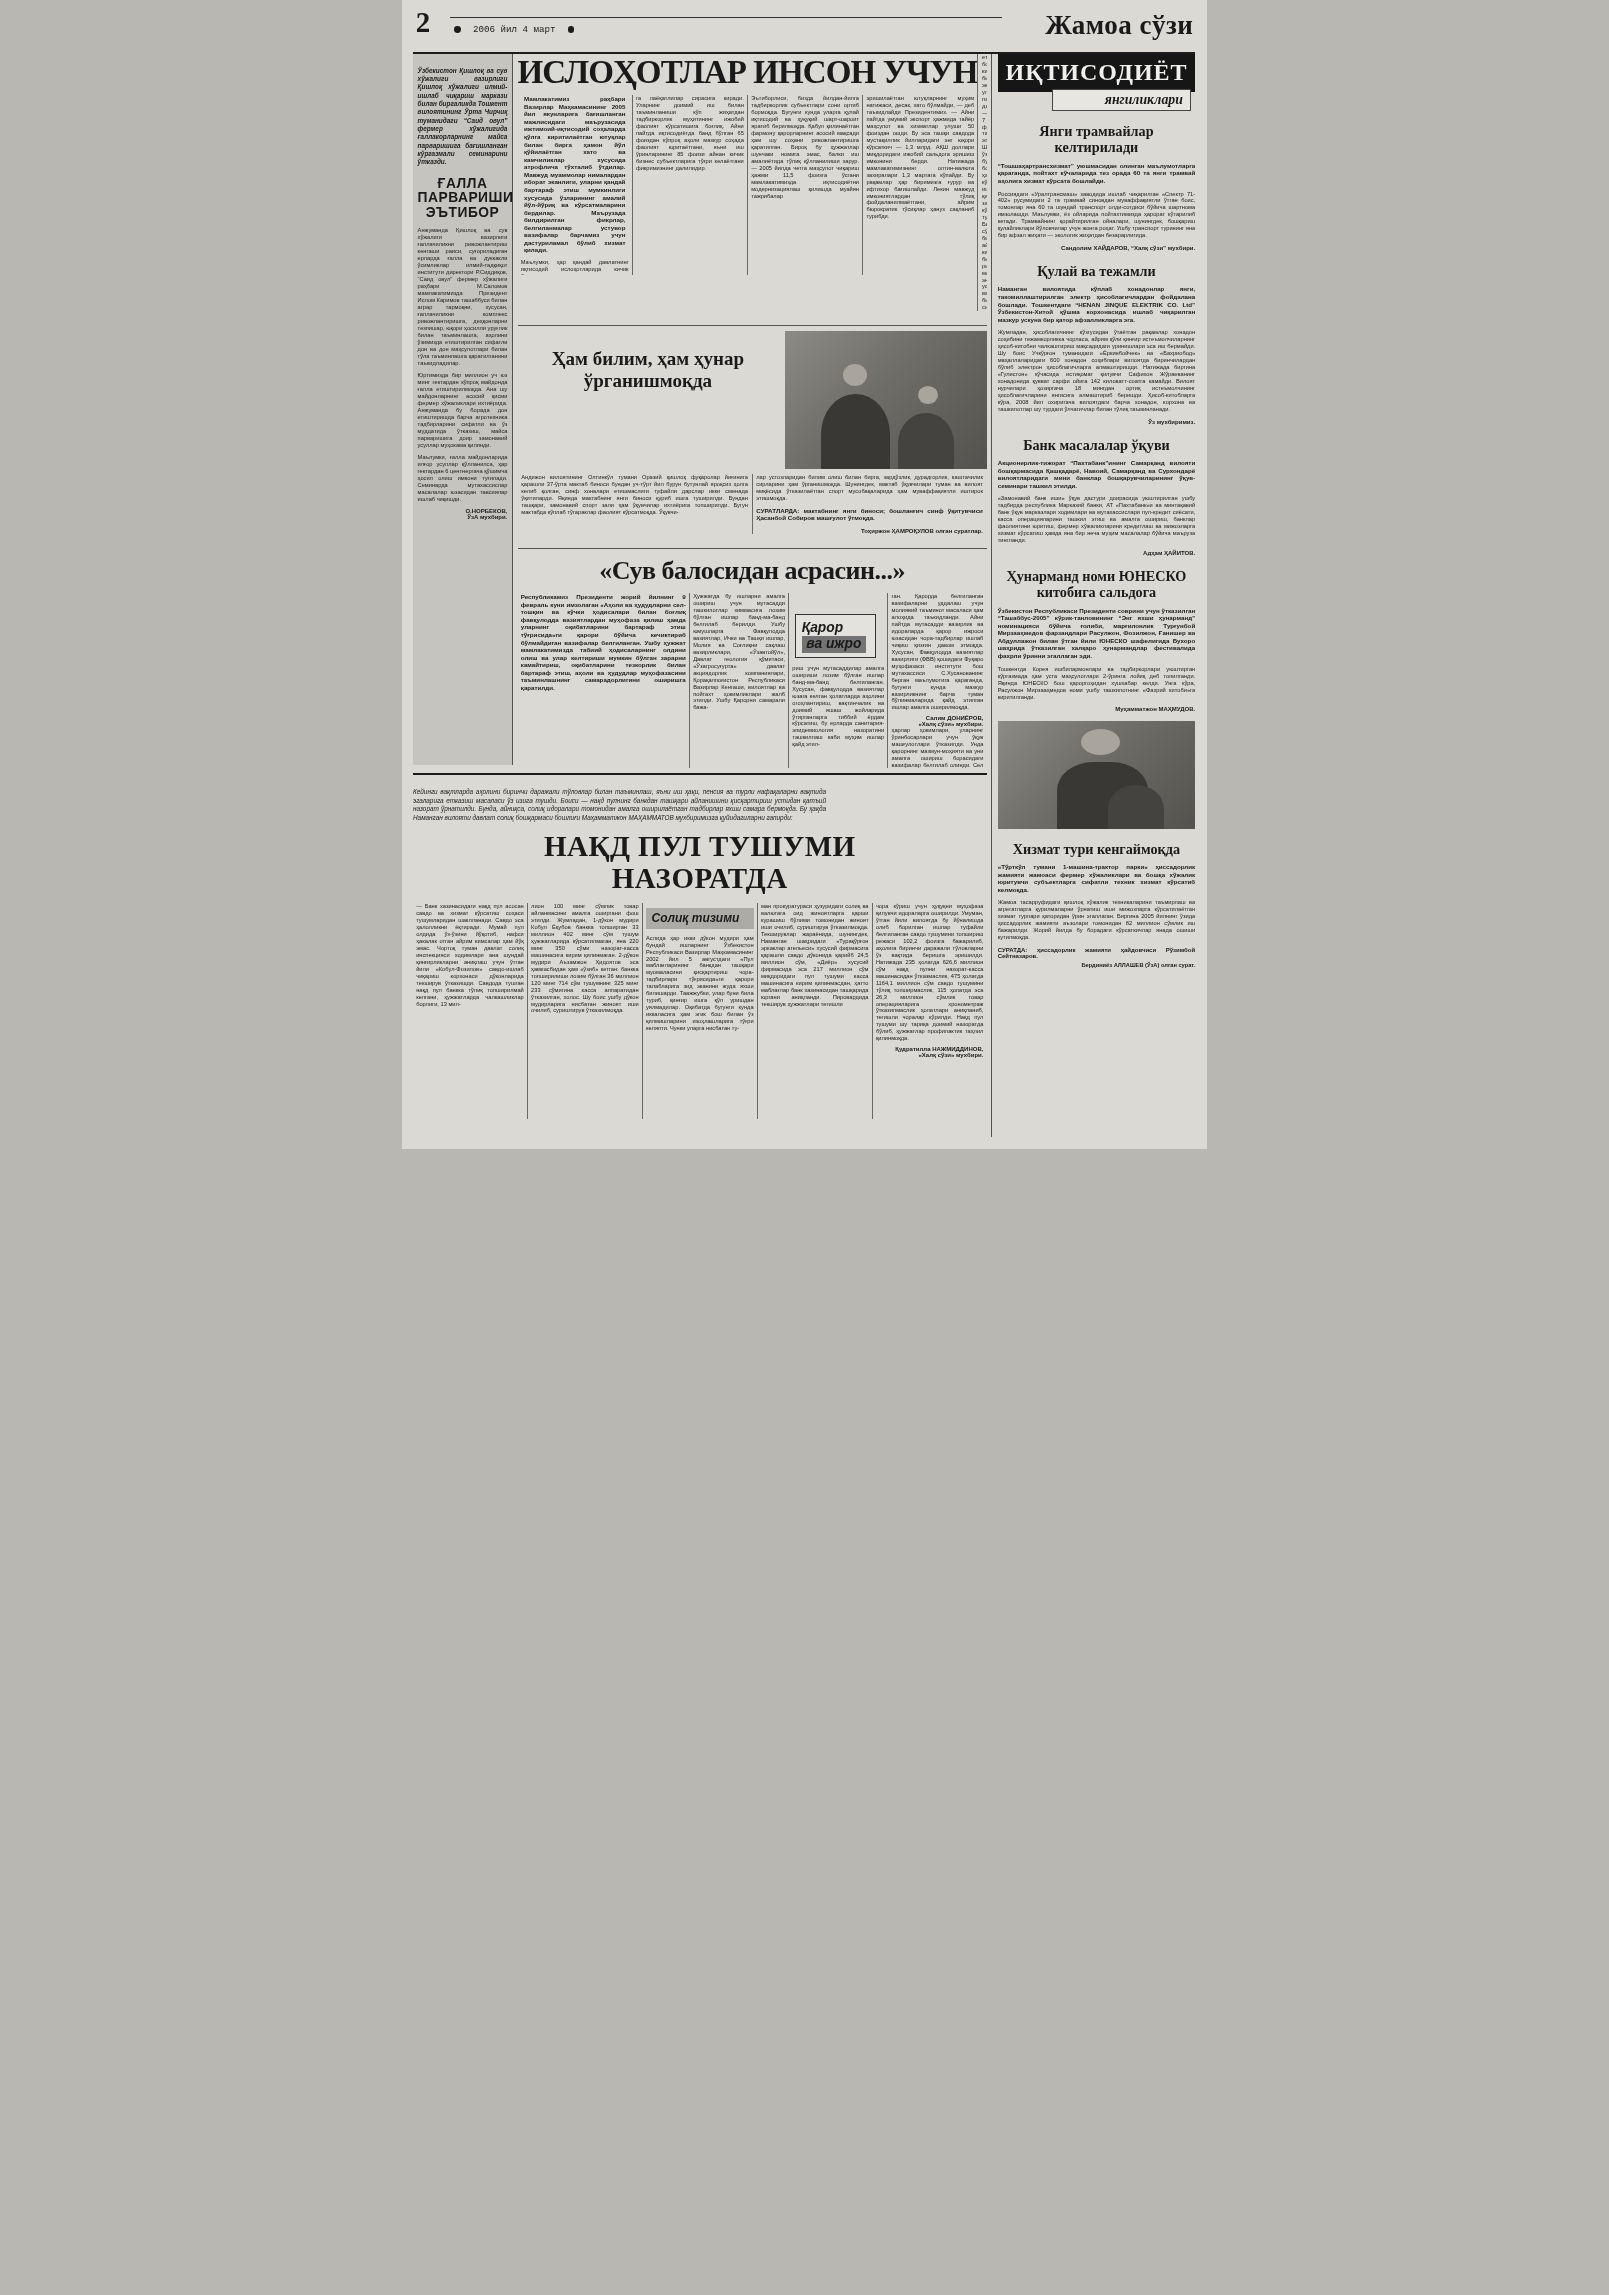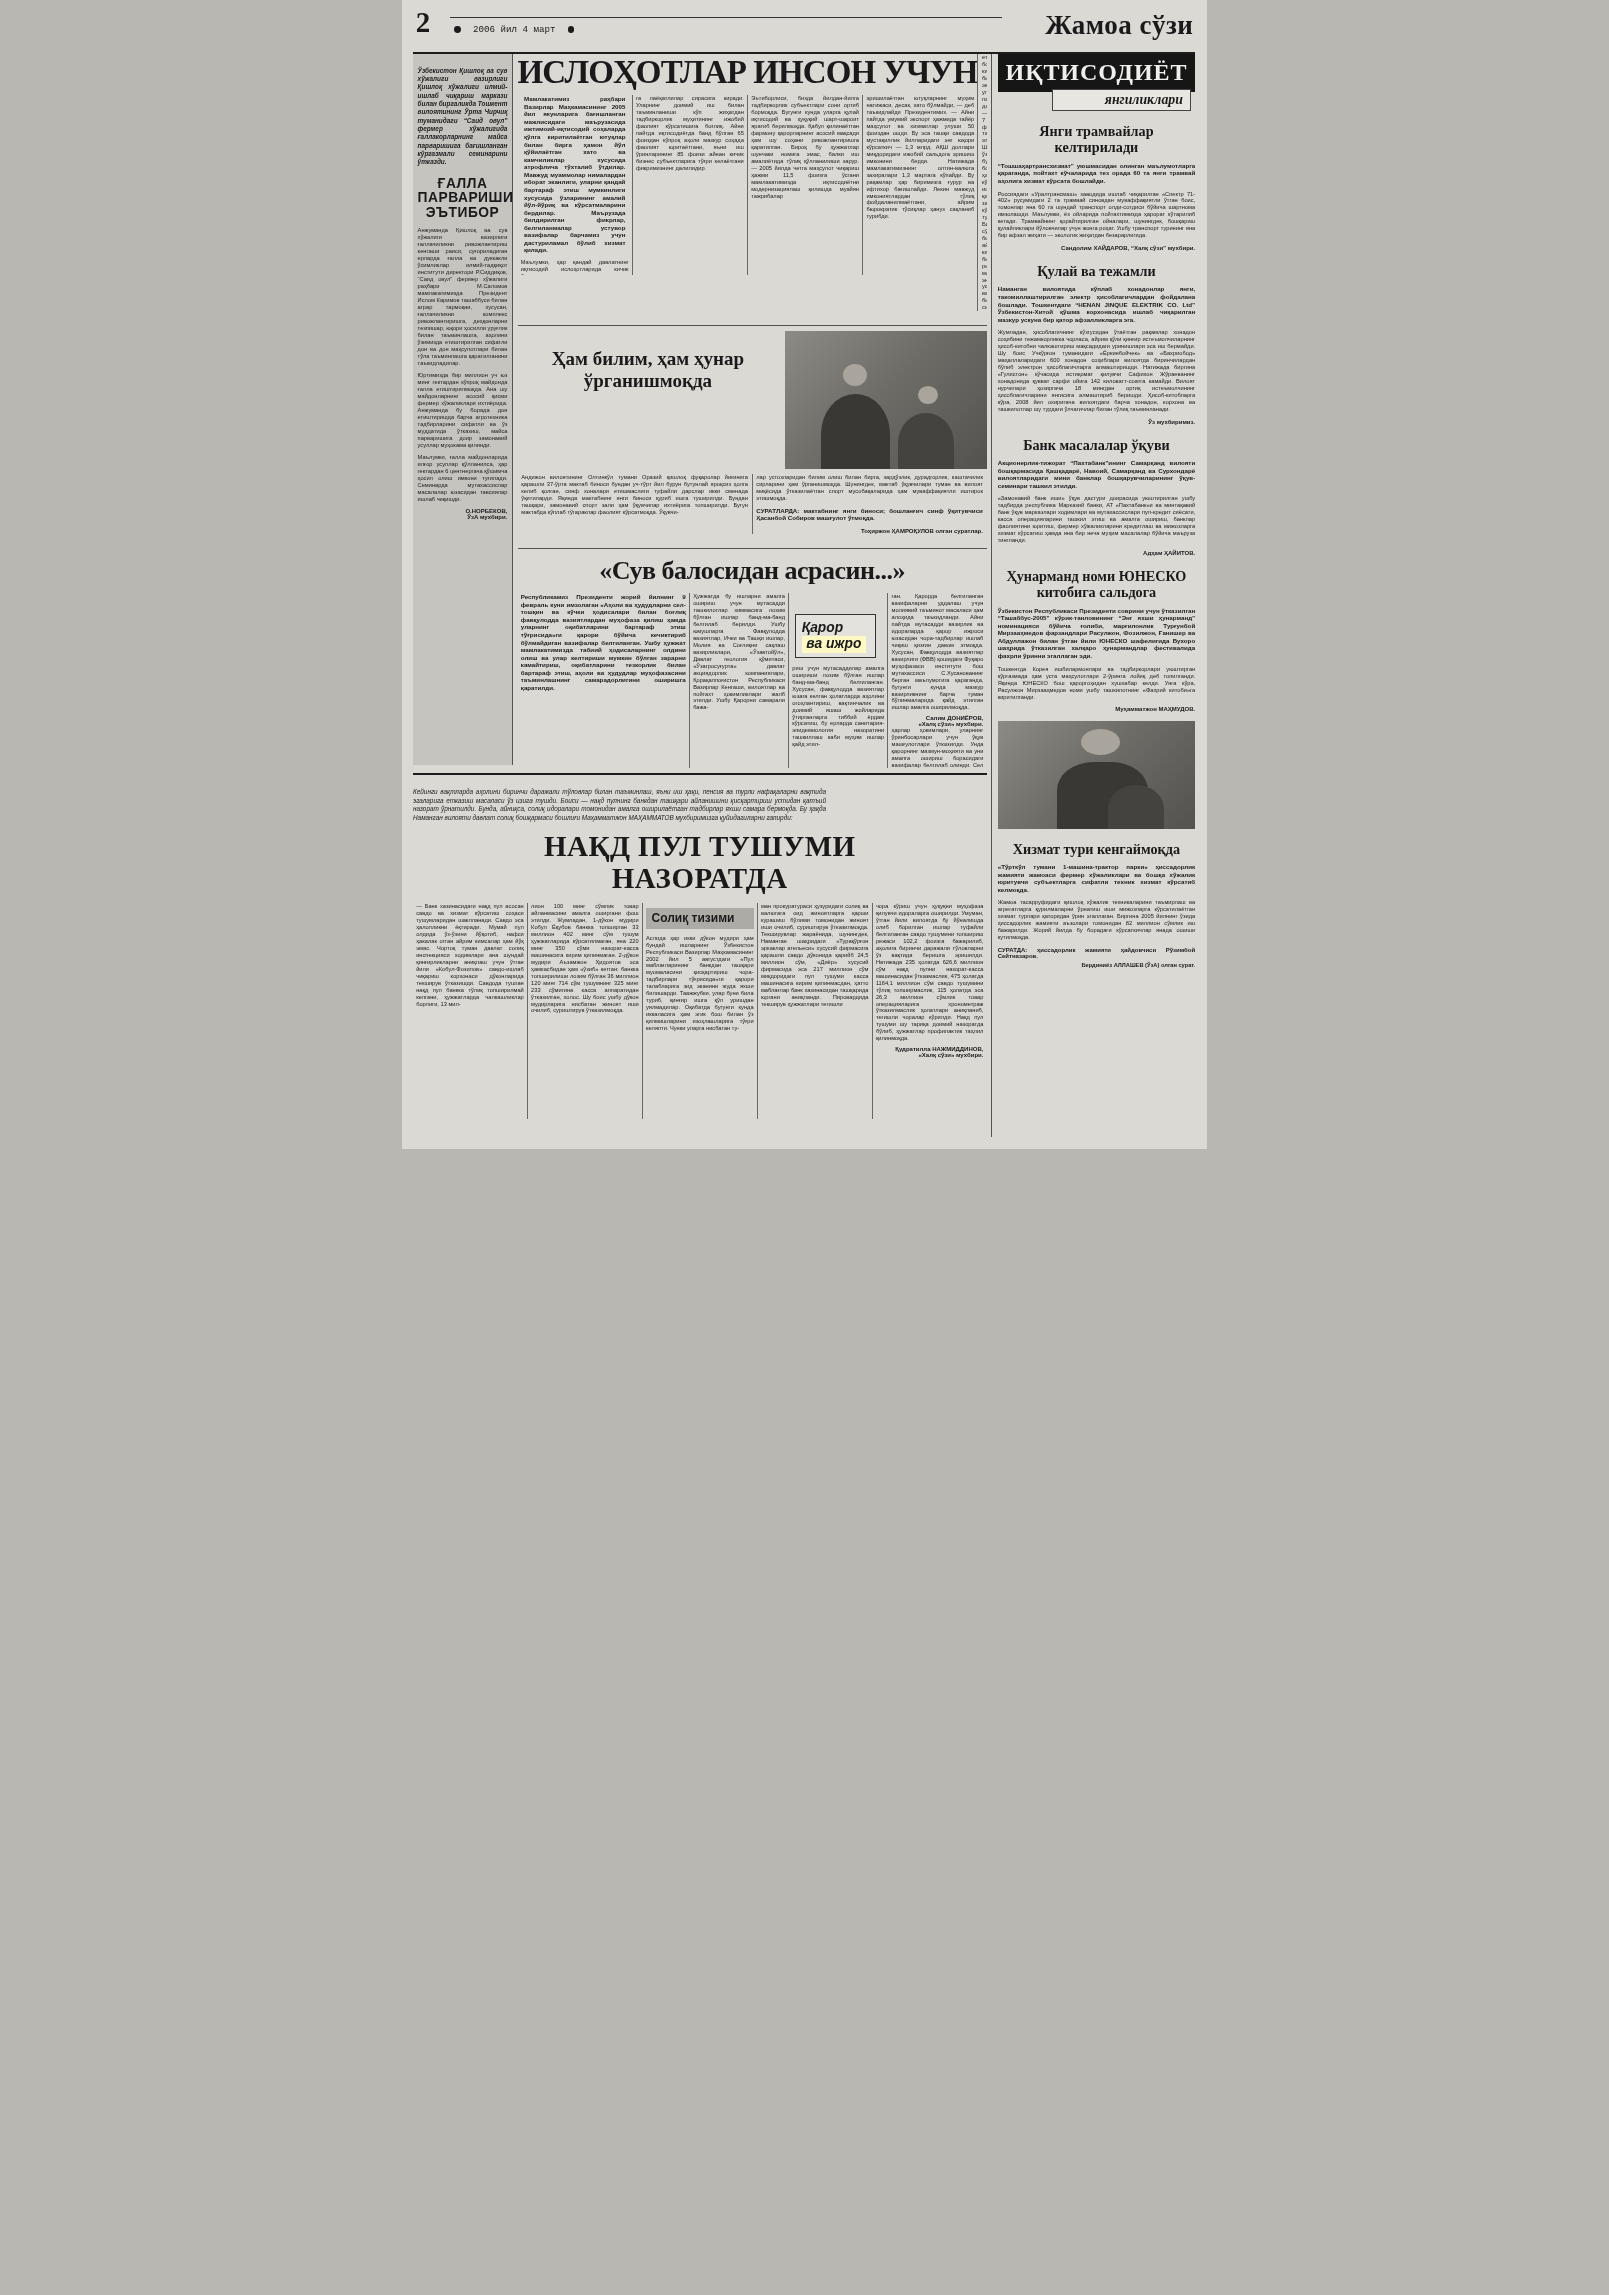--- a/index.html
+++ b/index.html
@@ -59,28 +59,28 @@
   .school .caprow>div+div{border-left:0.5px solid #6a6864;}
   .school .capbold{font-weight:bold;font-size:6.2px;line-height:1.25;margin-top:4.6px;text-align:justify;}
   .school .credit{font-weight:bold;font-size:6px;text-align:right;margin-top:5.5px;}
   
   .flood h2{font-family:"Liberation Serif",serif;font-size:26px;font-weight:bold;text-align:center;
         margin:2.8px 0 7.3px 0;letter-spacing:-0.5px;}
   .flood .cols>div{height:197px;}
   .flood .leadcol{flex:0 0 165px;}
   .inset-box{border:0.9px solid #333;background:#e4e2dd;margin:21px 8.3px 6.4px 2.8px;padding:4.6px 5.5px;
         font-family:"Liberation Sans",sans-serif;font-weight:bold;font-style:italic;font-size:13.8px;line-height:1.2;}
-  .inset-box .shade{background:#fef9c3;display:inline-block;padding:0 4.6px;}
+  .inset-box .shade{background:#737373;display:inline-block;padding:0 4.6px;}
   
   .bottom{grid-area:bottom;border-top:2.8px solid #1c1c1c;margin-top:5.5px;padding-top:6.4px;overflow:hidden;}
   .bottom .intro{width:72%;font-size:6.4px;line-height:1.35;text-align:justify;font-style:italic;}
   .bottom h1{font-family:"Liberation Serif",serif;font-size:29px;font-weight:bold;text-align:center;
         line-height:1.12;margin:7.3px 0 8.3px 0;letter-spacing:0.5px;}
   .bottom .cols>div{height:216px;font-size:5.7px;}
-  .inset-bar{background:#adaba6;font-weight:bold;font-size:12px;
+  .inset-bar{background:#adaba6;font-weight:bold;font-style:italic;font-size:12px;
         padding:3.7px 5.5px;margin:4.6px 0 5.5px 0;}
   
   .right-rail{grid-area:right;border-left:0.5px solid #55534f;padding-left:5.5px;overflow:hidden;height:1083px;}
   .banner{background:#161616;color:#f0efec;font-family:"Liberation Serif",serif;font-weight:bold;
         font-size:24px;text-align:center;padding:4.6px 1.8px 6.4px 1.8px;letter-spacing:0.9px;}
   .banner-sub{border:0.9px solid #444;background:#e8e6e1;font-weight:bold;font-style:italic;
         font-size:13.8px;text-align:right;padding:1.8px 7.3px;width:62%;margin:-2.8px 4px 0 auto;
         font-family:"Liberation Serif",serif;position:relative;}
   .right-rail h3{font-family:"Liberation Serif",serif;font-size:14.2px;font-weight:bold;
         text-align:center;line-height:1.15;margin:12px 2.8px 5.5px 2.8px;}

